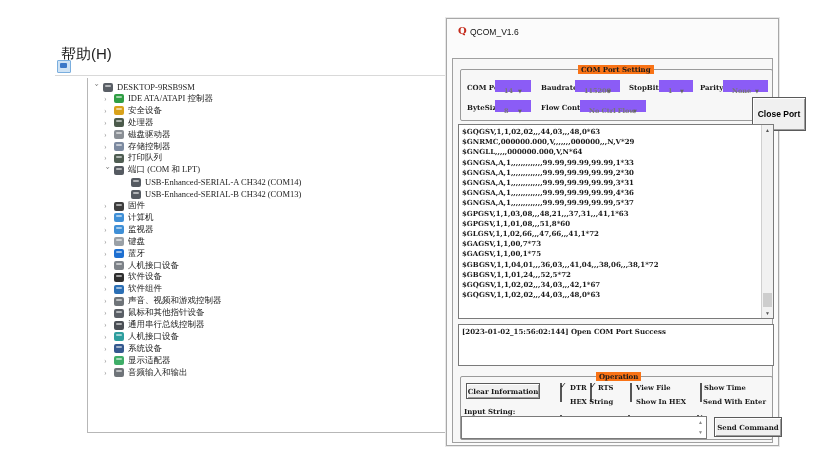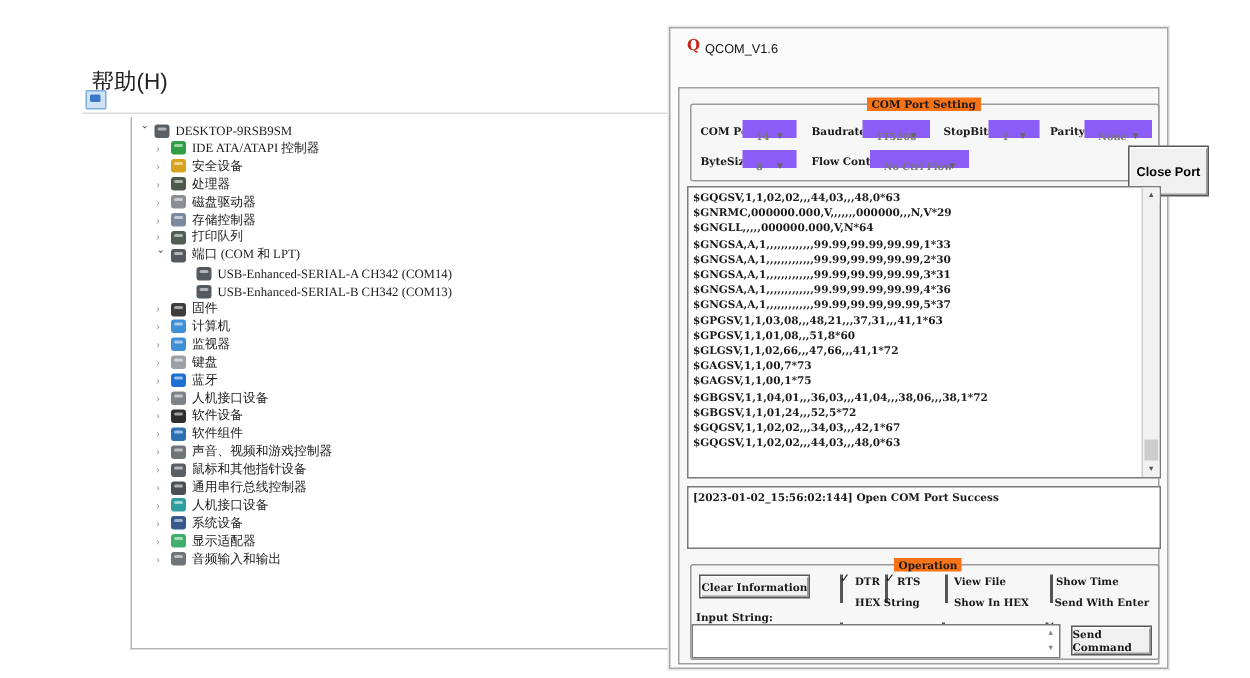--- a/index.html
+++ b/index.html
@@ -253,19 +253,19 @@
           <span class="q7">Clear Information</span>
         </div>
         <div id="chk-row1"><span class="abs chk on" style="left: 99px; top: 7px;"></span><span class="abs chkl" style="left: 109px; top: 7px;">DTR</span><span class="abs chk on" style="left: 127px; top: 7px;"></span><span class="abs chkl" style="left: 137px; top: 7px;">RTS</span><span class="abs chk" style="left: 165px; top: 7px;"></span><span class="abs chkl" style="left: 175px; top: 7px;">View File</span><span class="abs chk" style="left: 233px; top: 7px;"></span><span class="abs chkl" style="left: 243px; top: 7px;">Show Time</span></div>
         <div id="chk-row2"><span class="abs chk" style="left: 99px; top: 21px;"></span><span class="abs chkl" style="left: 109px; top: 21px;">HEX String</span><span class="abs chk" style="left: 165px; top: 21px;"></span><span class="abs chkl" style="left: 175px; top: 21px;">Show In HEX</span><span class="abs chk on" style="left: 232px; top: 21px;"></span><span class="abs chkl" style="left: 242px; top: 21px;">Send With Enter</span></div>
         <div class="abs q7" style="left:3px;top:30px;">Input String:</div>
         <div class="abs inbox" style="left:0px;top:39px;width:246px;height:23px;">
           <span class="q7"></span>
           <div class="abs mini" style="right:3px;top:3px;">▲</div>
           <div class="abs mini" style="right:3px;bottom:3px;">▼</div>
         </div>
-        <div class="abs btn3d" style="left:253px;top:40px;width:54px;height:20px;">
+        <div class="abs btn3d" style="left:253px;top:40px;width:68px;height:20px;">
           <span class="q7">Send Command</span>
         </div>
       </div>
     </div>
   </div>
 </div>
 
 </body></html>

